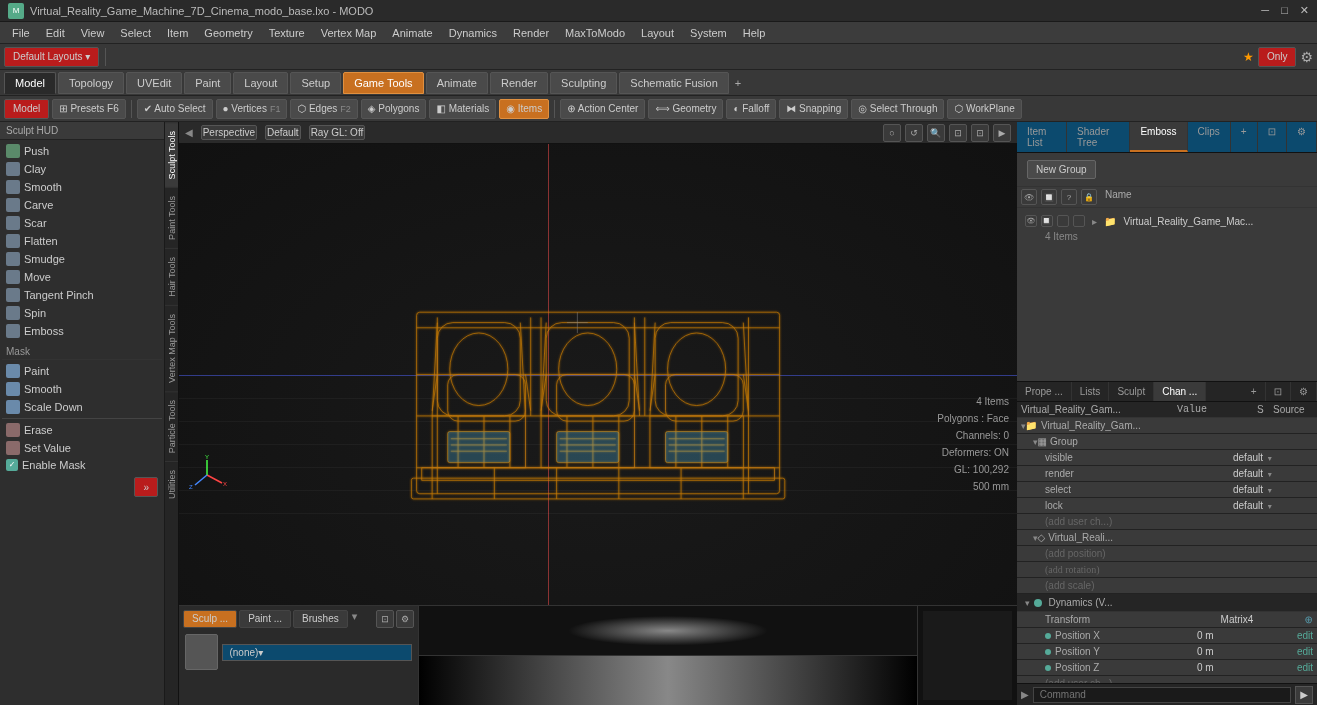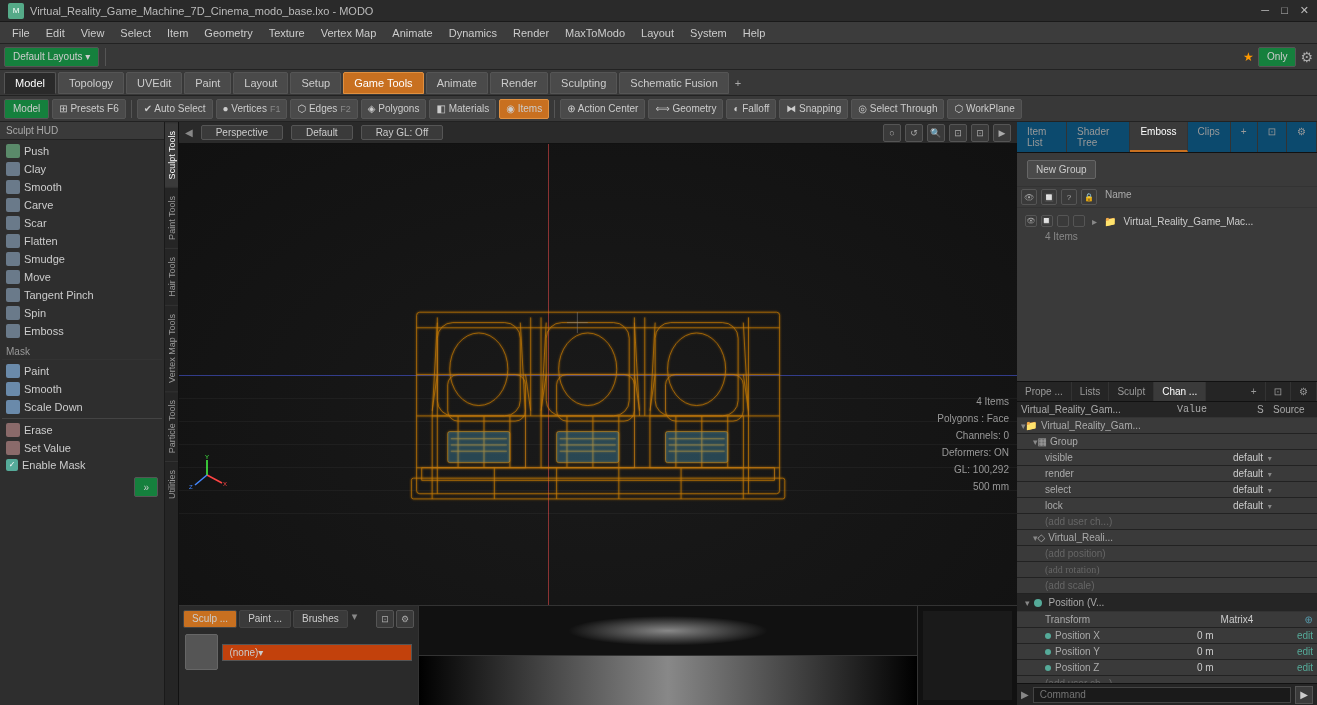--- a/index.html
+++ b/index.html
@@ -7,21 +7,21 @@
 
     
     #titlebar { background: #2a2a2a; height: 22px; display: flex; align-items: center; padding: 0 8px; color: #bbb; font-size: 11px; border-bottom: 1px solid #1a1a1a; }
 
     
     #menubar { background: #3c3c3c; height: 22px; display: flex; align-items: center; padding: 0 4px; border-bottom: 1px solid #222; }
     .menu-item { padding: 2px 8px; cursor: pointer; color: #ccc; font-size: 11px; border-radius: 2px; }
 
     
     #toolbar1 { background: #383838; height: 26px; display: flex; align-items: center; padding: 0 4px; gap: 4px; border-bottom: 1px solid #222; }
-    .toolbar-btn { background: #15803d; border: 1px solid #555; color: #ccc; padding: 2px 8px; font-size: 10px; cursor: pointer; border-radius: 2px; height: 20px; display: flex; align-items: center; }
+    .toolbar-btn { background: #b91c1c; border: 1px solid #555; color: #ccc; padding: 2px 8px; font-size: 10px; cursor: pointer; border-radius: 2px; height: 20px; display: flex; align-items: center; }
     .toolbar-separator { width: 1px; background: #555; height: 18px; margin: 0 2px; }
 
     
     #toolbar2 { background: #383838; height: 26px; display: flex; align-items: center; padding: 0 4px; gap: 2px; border-bottom: 1px solid #222; }
     .tab-btn { background: #4a4a4a; border: 1px solid #555; color: #ccc; padding: 2px 10px; font-size: 11px; cursor: pointer; border-radius: 2px 2px 0 0; height: 22px; display: flex; align-items: center; }
     .tab-btn.active { background: #2a2a2a; border-bottom-color: #2a2a2a; color: #fff; }
     .tab-btn.orange-active { background: #c87020; border-color: #e09040; color: #fff; }
 
     
     #toolbar3 { background: #383838; height: 26px; display: flex; align-items: center; padding: 0 4px; gap: 3px; border-bottom: 1px solid #222; }
@@ -40,21 +40,21 @@
     .tool-section { color: #999; font-size: 10px; padding: 4px 4px 2px 4px; border-bottom: 1px solid #333; margin: 2px 0; }
 
     
     #vertical-tabs { width: 14px; background: #252525; border-right: 1px solid #111; display: flex; flex-direction: column; gap: 0; }
     .vtab { writing-mode: vertical-rl; transform: rotate(180deg); font-size: 9px; color: #999; padding: 8px 2px; cursor: pointer; border-bottom: 1px solid #333; }
     .vtab.active { background: #3a3a3a; color: #fff; }
 
     
     #viewport-container { flex: 1; background: #1a1a1a; position: relative; overflow: hidden; }
     #viewport-header { background: #2a2a2a; height: 22px; display: flex; align-items: center; padding: 0 6px; gap: 8px; border-bottom: 1px solid #111; }
-    .vp-label { color: #ccc; font-size: 10px; background: #3a3a3a; padding: 1px 14px; border-radius: 2px; border: 1px solid #555; cursor: pointer; }
+    .vp-label { color: #ccc; font-size: 10px; background: #3a3a3a; padding: 1px 1px; border-radius: 2px; border: 1px solid #555; cursor: pointer; }
     #viewport-canvas { position: absolute; top: 22px; left: 0; right: 0; bottom: 0; background: radial-gradient(ellipse at center, #1a1a1a 0%, #111 100%); }
     .vp-icon-btn { width: 18px; height: 18px; background: #3a3a3a; border: 1px solid #555; border-radius: 2px; display: flex; align-items: center; justify-content: center; cursor: pointer; font-size: 9px; color: #aaa; }
 
     
     #viewport-bottom { position: absolute; bottom: 0; left: 0; right: 0; height: 100px; border-top: 1px solid #333; background: #2a2a2a; display: flex; }
     #bottom-left { width: 240px; border-right: 1px solid #333; padding: 4px; }
     #bottom-tabs { display: flex; gap: 2px; margin-bottom: 4px; }
     .btab { background: #3a3a3a; border: 1px solid #444; color: #ccc; padding: 2px 8px; font-size: 10px; cursor: pointer; border-radius: 2px; }
     .btab.active { background: #c87020; }
     #bottom-center { flex: 1; display: flex; flex-direction: column; }
@@ -427,21 +427,21 @@
             <div class="btab active">Sculp ...</div>
             <div class="btab">Paint ...</div>
             <div class="btab">Brushes</div>
             <span style="color:#888;cursor:pointer;margin-left:2px;">▾</span>
             <div style="flex:1;"></div>
             <div class="vp-icon-btn">⊡</div>
             <div class="vp-icon-btn">⚙</div>
           </div>
           <div style="display:flex;align-items:center;gap:4px;padding:2px;">
             <div style="width:36px;height:36px;background:#555;border:1px solid #666;border-radius:2px;"></div>
-            <div style="background:#c2410c;border:1px solid #555;color:#ccc;padding:2px 6px;font-size:10px;width:204px;display:flex;align-items:center;cursor:pointer;">
+            <div style="background:#0c4a6e;border:1px solid #555;color:#ccc;padding:2px 6px;font-size:10px;width:204px;display:flex;align-items:center;cursor:pointer;">
               <span>(none)</span>
               <span>▾</span>
             </div>
           </div>
         </div>
         <div id="bottom-center">
           <div id="brush-preview">
             <svg width="100%" height="100%" xmlns="http://www.w3.org/2000/svg">
 
               <defs>
@@ -593,21 +593,21 @@
         <div class="chan-row chan-indent2">
           <span class="chan-label" style="color:#666;font-family:Liberation Serif, serif;">(add rotation)</span>
         </div>
         <div class="chan-row chan-indent2">
           <span class="chan-label" style="color:#666;">(add scale)</span>
         </div>
 
         <div class="chan-section">
           <span class="expand-arrow">▾</span>
           <span style="width:8px;height:8px;border-radius:50%;background:#5a9;display:inline-block;margin-right:3px;"></span>
-          <span>Position (V...</span>
+          <span>Dynamics (V...</span>
         </div>
 
         <div class="chan-row chan-indent2">
           <span class="chan-label">Transform</span>
           <span class="chan-value">Matrix4</span>
           <span style="color:#59a;font-size:10px;margin-left:4px;">⊕</span>
         </div>
 
         <div class="chan-row chan-indent2">
           <span style="width:6px;height:6px;border-radius:50%;background:#5a9;display:inline-block;margin-right:4px;"></span>

